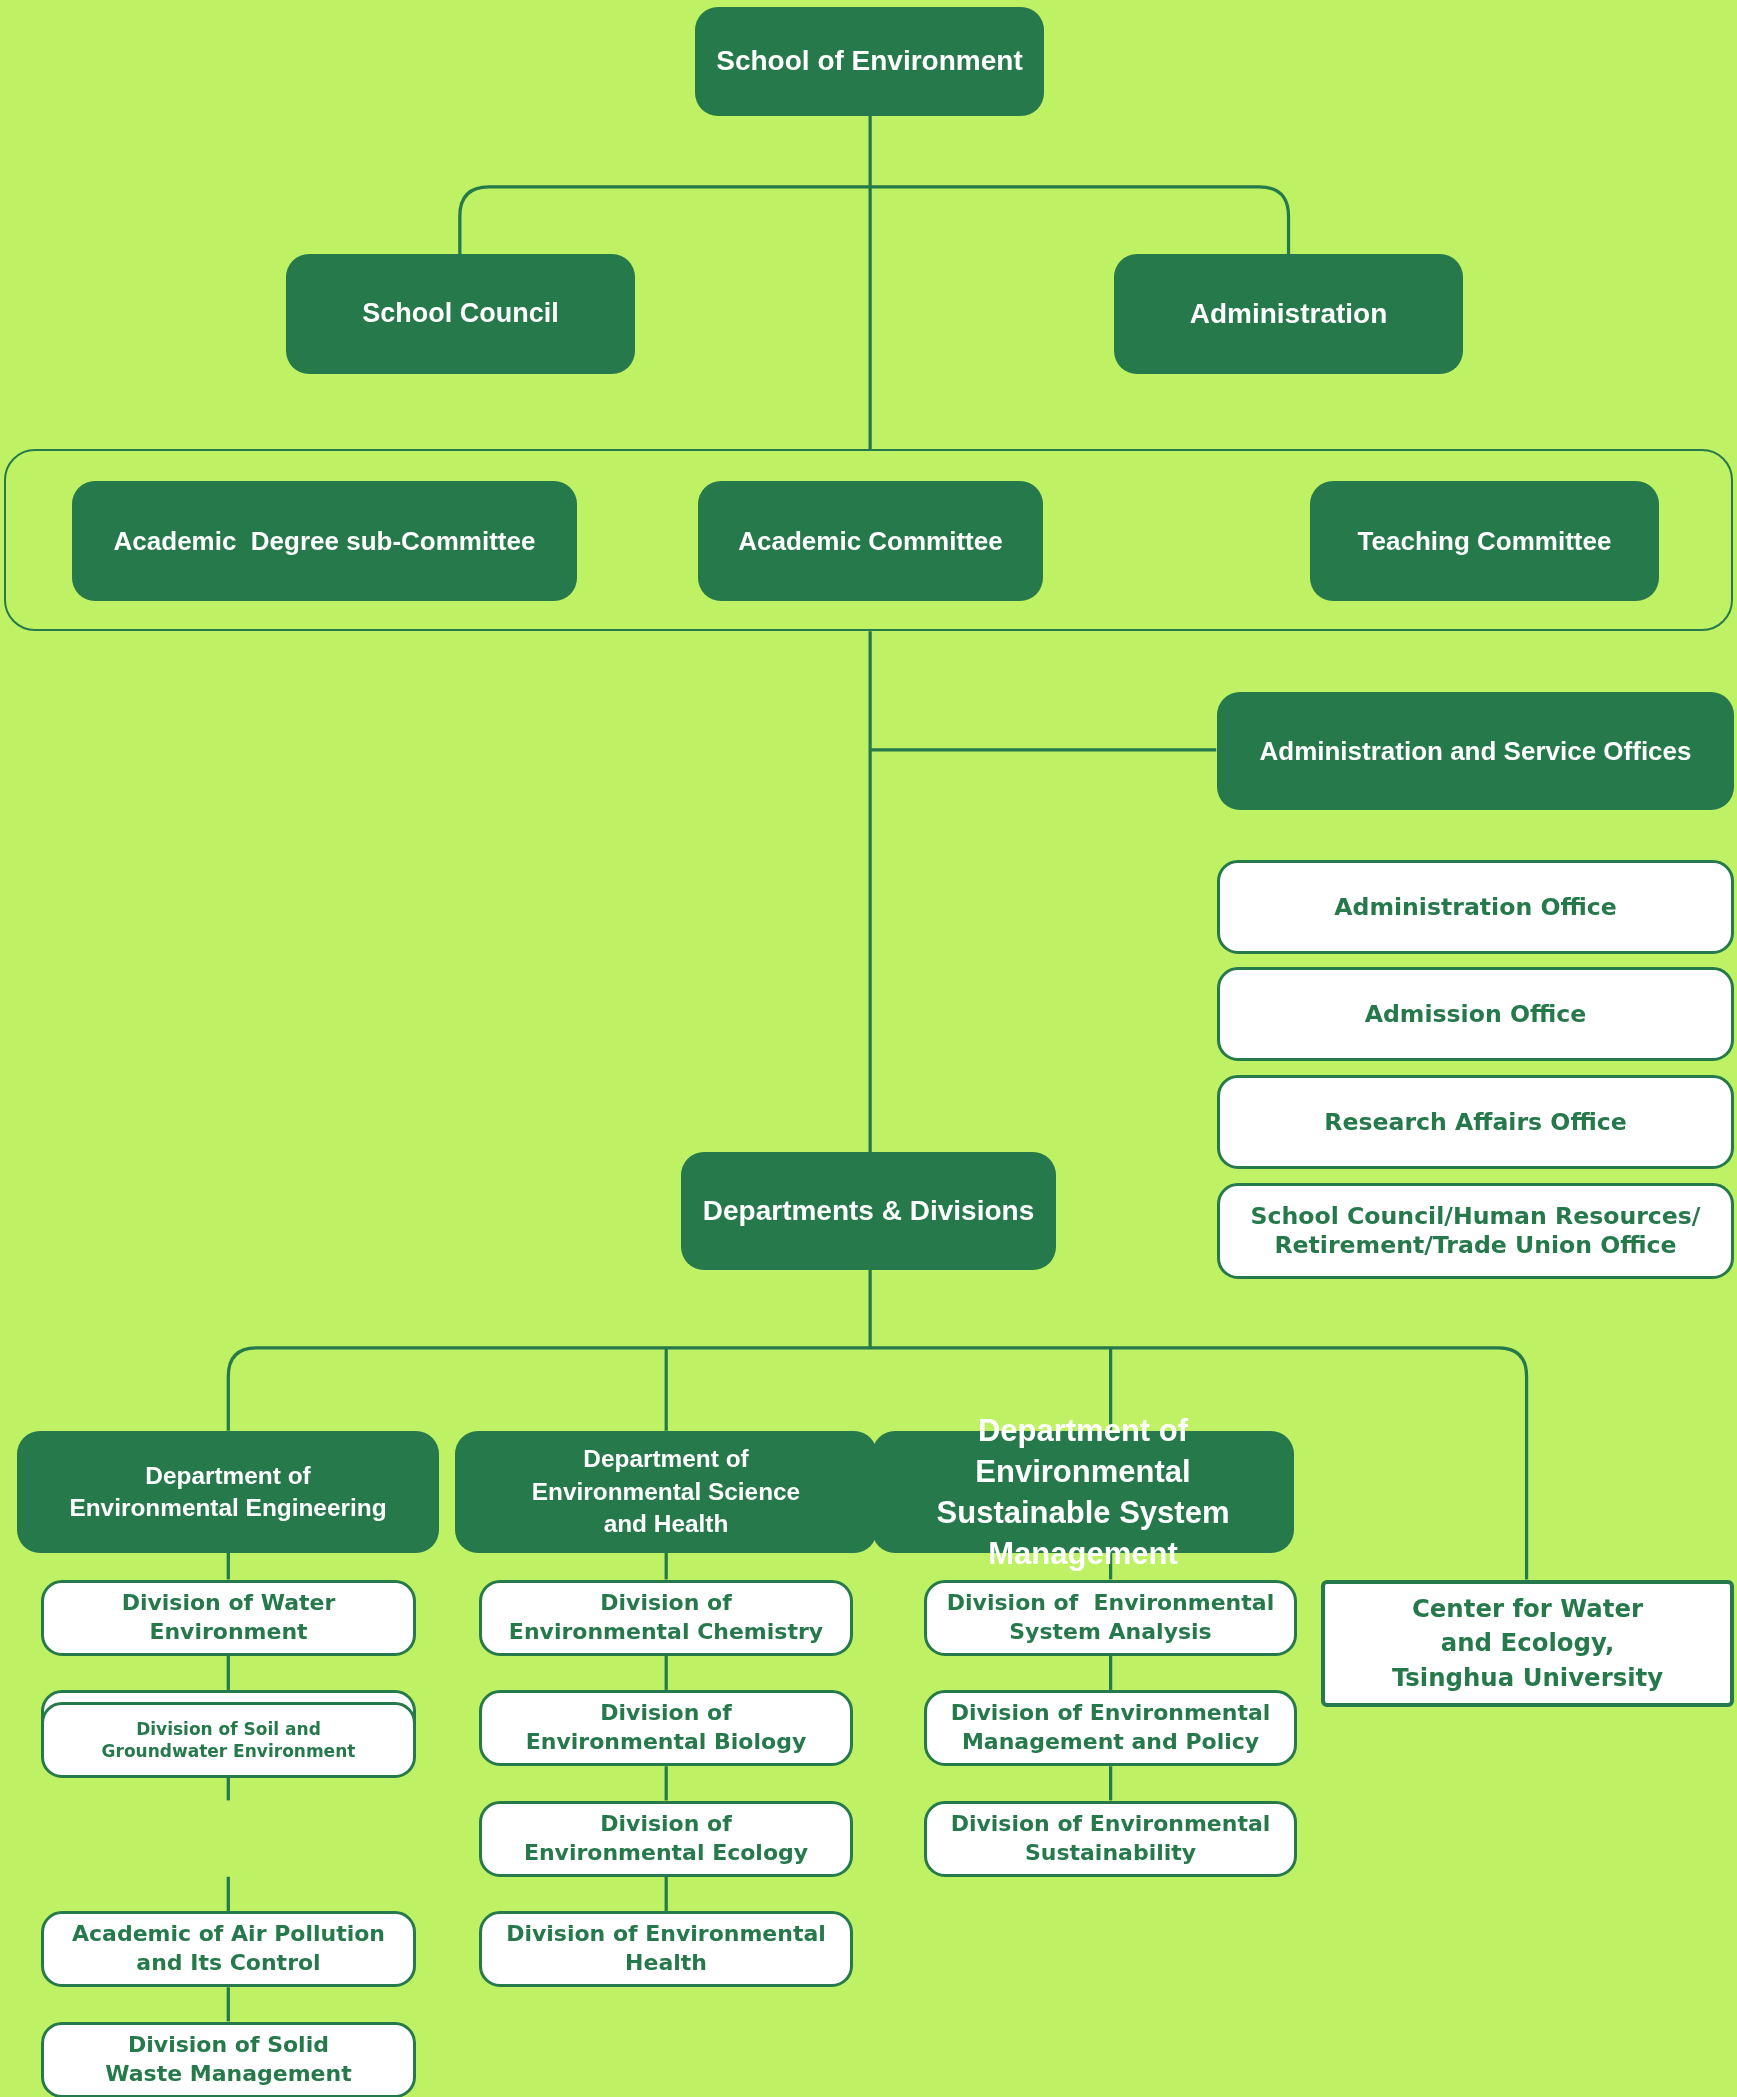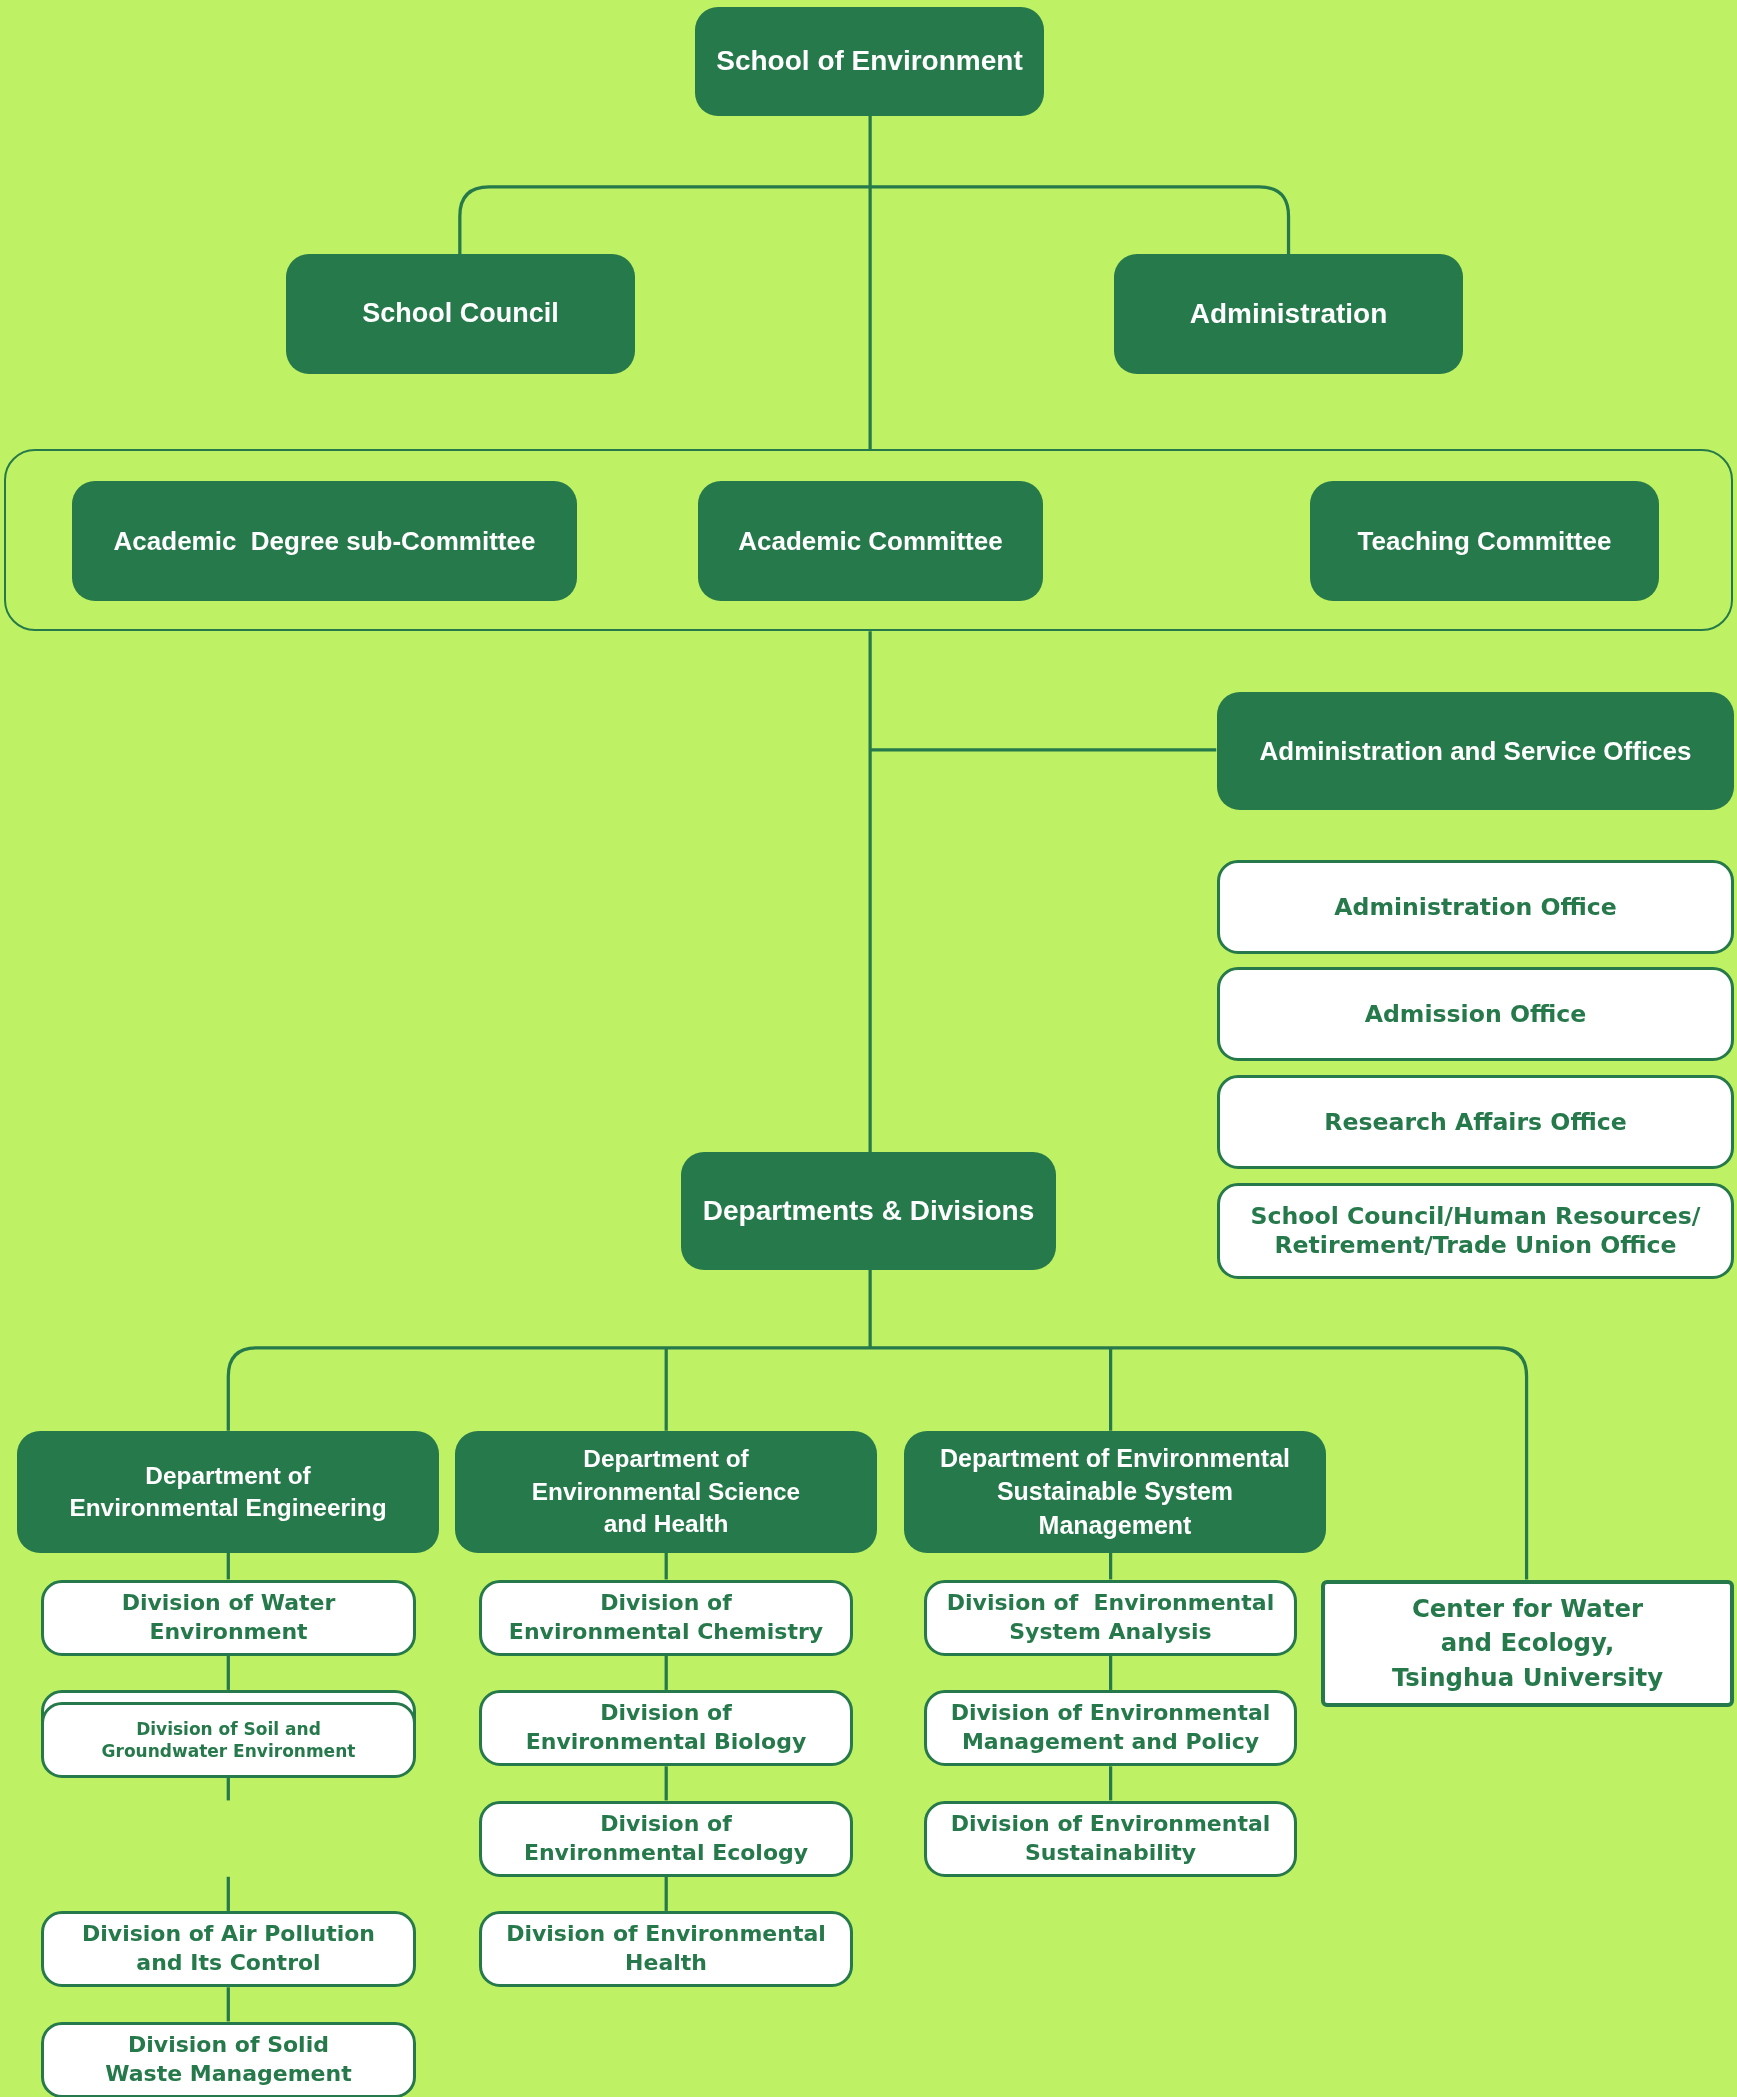--- a/index.html
+++ b/index.html
@@ -95,35 +95,35 @@
   <div class="node outline" style="left:1217px; top:1183px; width:517px; height:96px; font-size:23.6px; line-height:1.25;">School Council/Human Resources/
 Retirement/Trade Union Office</div>
 
   <div class="node filled" style="left:681px; top:1152px; width:375px; height:118px; font-size:28px;">Departments &amp; Divisions</div>
 
   <div class="node filled" style="left:17px; top:1431px; width:422px; height:122px; font-size:24.4px;">Department of
 Environmental Engineering</div>
   <div class="node filled" style="left:455px; top:1431px; width:422px; height:122px; font-size:24.4px;">Department of
 Environmental Science
 and Health</div>
-  <div class="node filled" style="left:904px; top:1431px; width:422px; height:122px; font-size:25px;">Department of Environmental
+  <div class="node filled" style="left:872px; top:1431px; width:422px; height:122px; font-size:31px;">Department of Environmental
 Sustainable System
 Management</div>
 
   <div class="node outline" style="left:1321px; top:1580px; width:413px; height:127px; font-size:24.4px; border-width:4.1px; border-radius:6px; line-height:1.4;">Center for Water
 and Ecology,
 Tsinghua University</div>
 
   <div class="node outline" style="left:41px; top:1580px; width:375px; height:76px; font-size:22px;">Division of Water
 Environment</div>
   <div class="node outline" style="left:41px; top:1690px; width:375px; height:76px; font-size:22px;">Division of Water Supply
 and Drainage</div>
   <div class="node outline" style="left:41px; top:1702px; width:375px; height:76px; font-size:17px;">Division of Soil and
 Groundwater Environment</div>
-  <div class="node outline" style="left:41px; top:1911px; width:375px; height:76px; font-size:22px;">Division of Air Pollution
+  <div class="node outline" style="left:41px; top:1911px; width:375px; height:76px; font-size:22px;">Academic of Air Pollution
 and Its Control</div>
   <div class="node outline" style="left:41px; top:2022px; width:375px; height:76px; font-size:22px;">Division of Solid
 Waste Management</div>
 
   <div class="node outline" style="left:479px; top:1580px; width:374px; height:76px; font-size:22px;">Division of
 Environmental Chemistry</div>
   <div class="node outline" style="left:479px; top:1690px; width:374px; height:76px; font-size:22px;">Division of
 Environmental Biology</div>
   <div class="node outline" style="left:479px; top:1801px; width:374px; height:76px; font-size:22px;">Division of
 Environmental Ecology</div>

